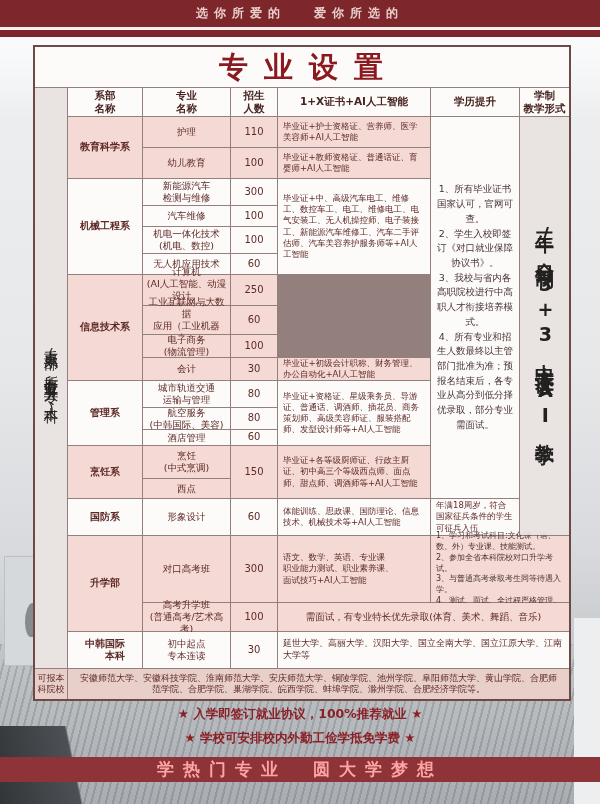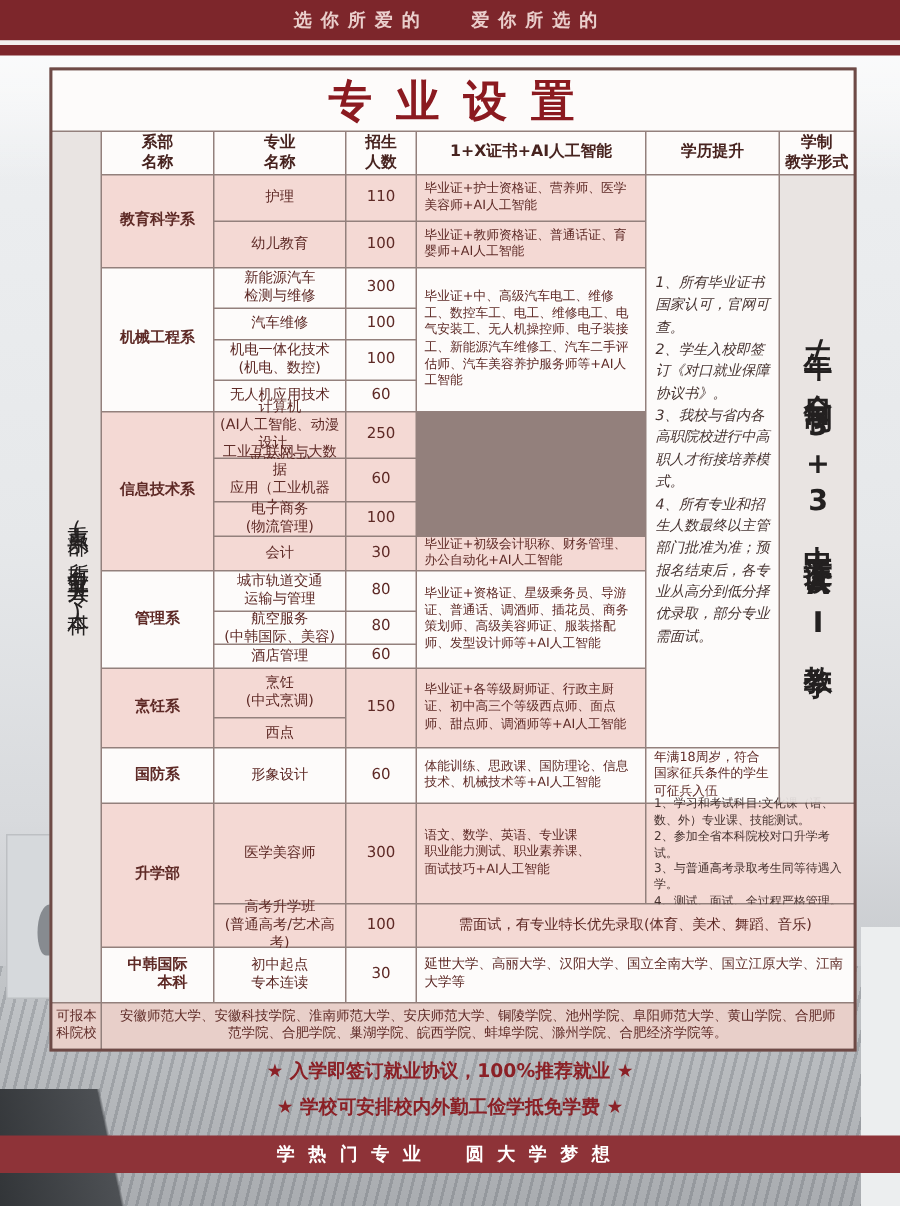--- a/index.html
+++ b/index.html
@@ -36,34 +36,34 @@
     gap:1px; background:#93807c; border:2px solid #6e4a46; }
   .c { background:#fdfbfa; color:#5e2a26; display:flex; align-items:center; justify-content:center;
     text-align:center; font-size:9.5px; line-height:1.25; padding:1px 2px; white-space:pre-line; }
   .pink { background:#f4d9d4; }
   .pinkT { background:rgba(244,217,212,.88); }
   .title { font-size:29px; font-weight:bold; color:#8b1a20; letter-spacing:16px; padding-left:16px; }
   .hdr { font-weight:bold; font-size:10.5px; color:#47231f; }
   .dept { font-size:10px; font-weight:bold;text-align:right; }
   .num { font-size:10px; }
   .cert { font-size:8.5px; text-align:left; justify-content:flex-start; padding:2px 5px; line-height:1.3; }
-  .edu-big { font-size:9.5px; text-align:left; justify-content:flex-start; color:#463330;
-    line-height:1.55; padding:4px 6px;font-style:italic; }
+  .edu-big { font-size:9.5px; text-align:center; justify-content:flex-start; color:#463330;
+    line-height:1.55; padding:4px 6px; }
   .edu-small { font-size:8px; text-align:left; justify-content:flex-start; color:#463330;
     line-height:1.35; padding:2px 5px; }
   .vcell { background:rgba(252,250,249,.82); }
   .vtext { writing-mode:vertical-rl; text-orientation:upright; color:#232020; }
   .vleft-txt { font-size:14.5px; letter-spacing:2px; }
   .vright { flex-direction:column; gap:16px; }
   .vright .vtext { font-size:19px; font-weight:bold; letter-spacing:3px; }
   
   .stars { position:absolute; left:0; top:702px; width:600px; z-index:3; text-align:center;
     color:#8b2026; font-weight:bold; font-size:12.5px; line-height:1.9; }
   .band { position:absolute; left:0; top:757px; width:600px; height:25px; z-index:3;
-    background:#8e3338; color:#ffffff; font-size:12px; font-weight:bold;
+    background:#8e3338; color:#fca5a5; font-size:17px; font-weight:bold;
     letter-spacing:9px; text-align:center; line-height:25px; }
 </style>
 </head>
 <body>
 
 <div class="page">
 
   <div class="bg-stripes"></div>
   <div class="screen-left">
     <div class="person-blob"></div>
@@ -124,21 +124,21 @@
     <div class="c pink" style="grid-area:12/3/13/4">会计</div>
     <div class="c" style="grid-area:13/3/14/4">城市轨道交通
 运输与管理</div>
     <div class="c" style="grid-area:14/3/15/4">航空服务
 (中韩国际、美容)</div>
     <div class="c" style="grid-area:15/3/16/4">酒店管理</div>
     <div class="c pink" style="grid-area:16/3/17/4">烹饪
 (中式烹调)</div>
     <div class="c pink" style="grid-area:17/3/18/4">西点</div>
     <div class="c" style="grid-area:18/3/19/4">形象设计</div>
-    <div class="c pink" style="grid-area:19/3/20/4">医学美容师</div>
+    <div class="c pink" style="grid-area:19/3/20/4">对口高考班</div>
     <div class="c pink" style="grid-area:20/3/21/4">高考升学班
 (普通高考/艺术高考)</div>
     <div class="c" style="grid-area:21/3/22/4">初中起点
 专本连读</div>
 
     <div class="c num pink" style="grid-area:3/4/4/5">110</div>
     <div class="c num pink" style="grid-area:4/4/5/5">100</div>
     <div class="c num" style="grid-area:5/4/6/5">300</div>
     <div class="c num" style="grid-area:6/4/7/5">100</div>
     <div class="c num" style="grid-area:7/4/8/5">100</div>

